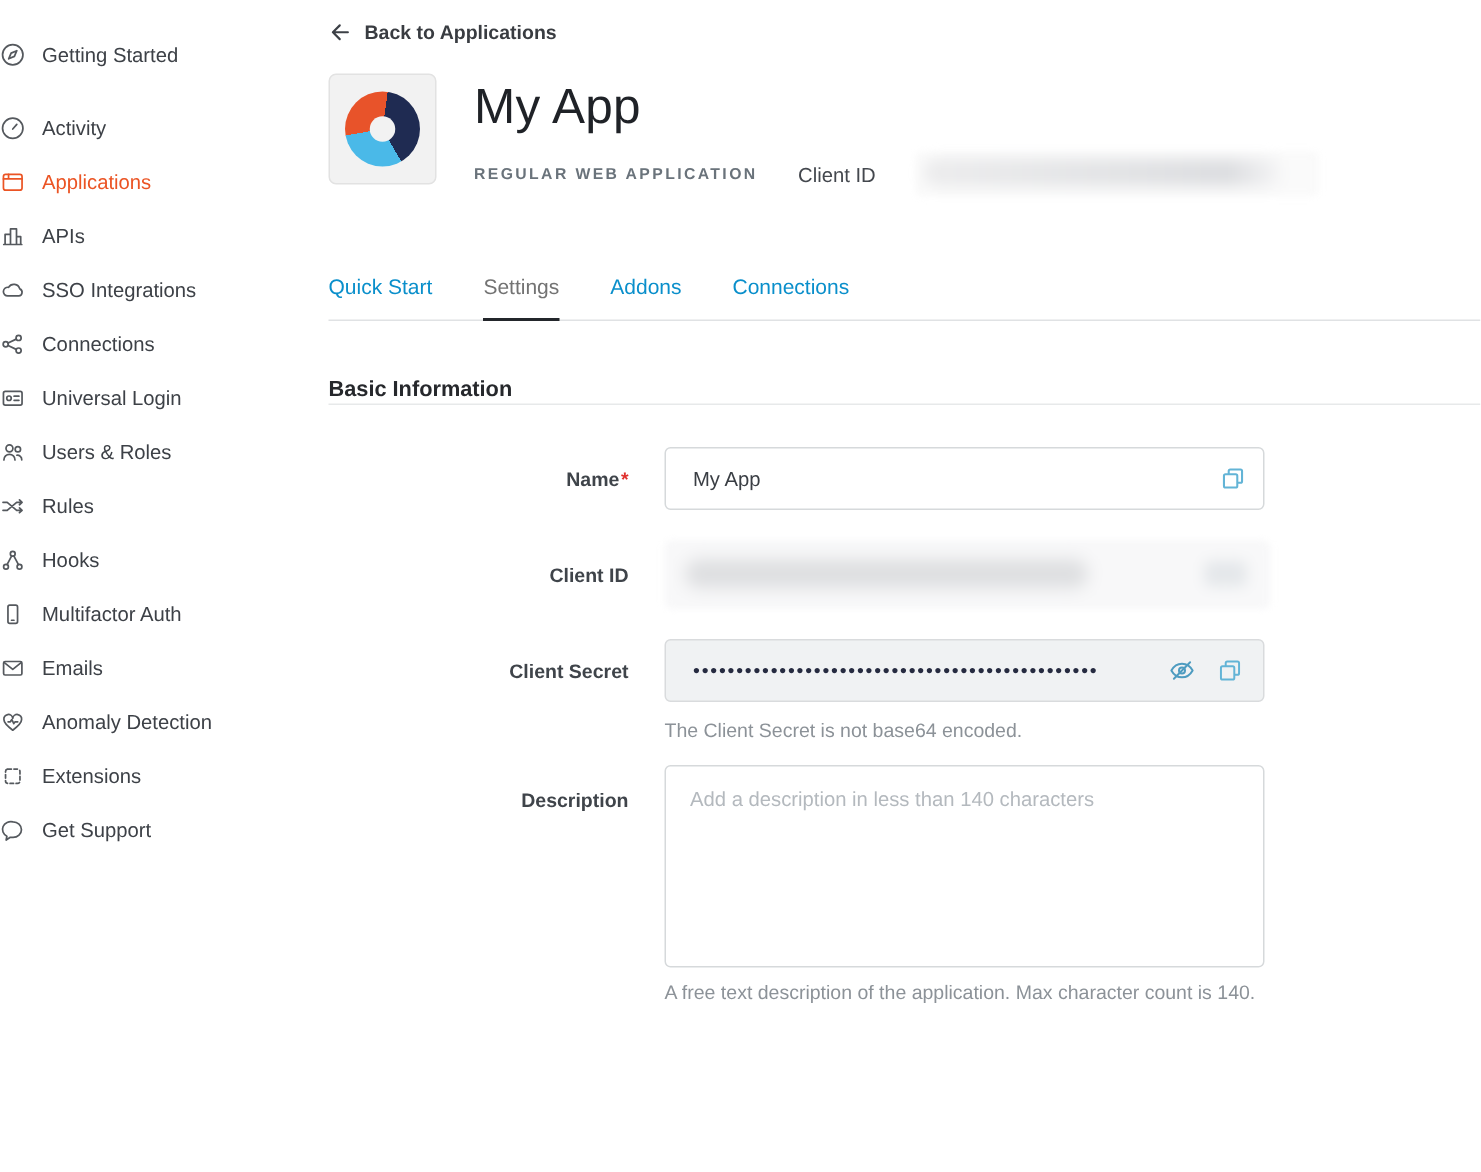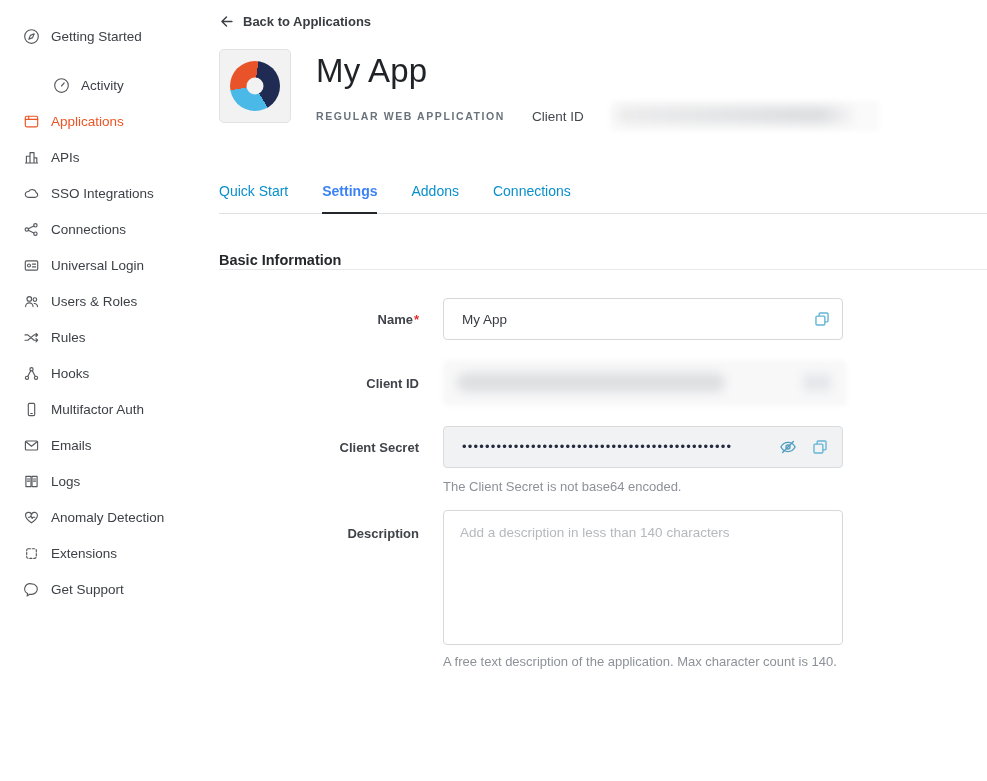--- a/index.html
+++ b/index.html
@@ -13,24 +13,24 @@
   }
   .page { position:relative; width:987px; height:781px; background:#fff; }
 
   
   .sidebar {
     position:absolute; left:0; top:0; bottom:0; width:219px;
     background:#fff; padding-top:18px;
   }
   .nav-item {
     display:flex; align-items:center; height:36px;
-    padding-left:23px; cursor:pointer;
+    cursor:pointer;
     color:#3d4147; font-size:13.5px;
   }
-  .nav-item.group-gap { margin-top:13px;margin-left:30px; }
+  .nav-item.group-gap { margin-top:13px; }
   .nav-icon { width:17px; height:17px; margin-right:11px; flex:none; display:flex; }
   .nav-icon svg { width:17px; height:17px; stroke:#55595e; fill:none; stroke-width:1.15; stroke-linecap:round; stroke-linejoin:round; }
   .nav-item.active { color:#eb5424; }
   .nav-item.active .nav-icon svg { stroke:#eb5424; }
 
   
   .main { position:absolute; left:219px; top:0; right:0; bottom:0; }
 
   .back-row {
     margin-top:14px; display:flex; align-items:center; gap:9px;
@@ -73,21 +73,21 @@
 
   
   .tabs {
     margin-top:52px; display:flex; column-gap:34px;
     border-bottom:1px solid #e0e2e4;
   }
   .tab {
     font-size:14px; color:#0a8fcb; text-decoration:none; cursor:pointer;
     padding-bottom:14px; position:relative; display:inline-block;
   }
-  .tab.active { color:#3b82f6;font-weight:bold; }
+  .tab.active { color:#737373; }
   .tab.active::after {
     content:""; position:absolute; left:0; right:0; bottom:-1px; height:2px; background:#23262b;
   }
 
   
   .section-title {
     margin-top:38px; font-size:14.5px; font-weight:700; color:#26282c;
     padding-bottom:1px; border-bottom:1px solid #e7e9ea;
   }
 
@@ -285,30 +285,20 @@
     <div class="nav-item">
       <span class="nav-icon">
         <svg viewBox="0 0 17 17">
             <rect x="2.4" y="4" width="12.2" height="9" rx="1"></rect>
             <path d="M2.9 4.7 L8.5 9.3 L14.1 4.7"></path>
           </svg>
       </span>
       <span>Emails</span>
     </div>
 
-    <div class="nav-item">
-      <span class="nav-icon">
-        <svg viewBox="0 0 17 17">
-            <rect x="2.9" y="3.4" width="5.1" height="10.2"></rect>
-            <rect x="9" y="3.4" width="5.1" height="10.2"></rect>
-            <path d="M4.3 6 h2.3 M4.3 8.1 h2.3 M10.4 6 h2.3 M10.4 8.1 h2.3"></path>
-          </svg>
-      </span>
-      <span>Logs</span>
-    </div>
 
     <div class="nav-item">
       <span class="nav-icon">
         <svg viewBox="0 0 17 17">
             <path d="M8.5 13.8 C5.4 11.5 2.6 9.3 2.6 6.7 a2.9 2.9 0 0 1 5.9 -.8 a2.9 2.9 0 0 1 5.9 .8 c0 2.6 -2.8 4.8 -5.9 7.1 Z"></path>
             <path d="M5.4 8.2 h1.5 l1 -1.5 1.3 2.7 .9 -1.2 h1.7"></path>
           </svg>
       </span>
       <span>Anomaly Detection</span>
     </div>

